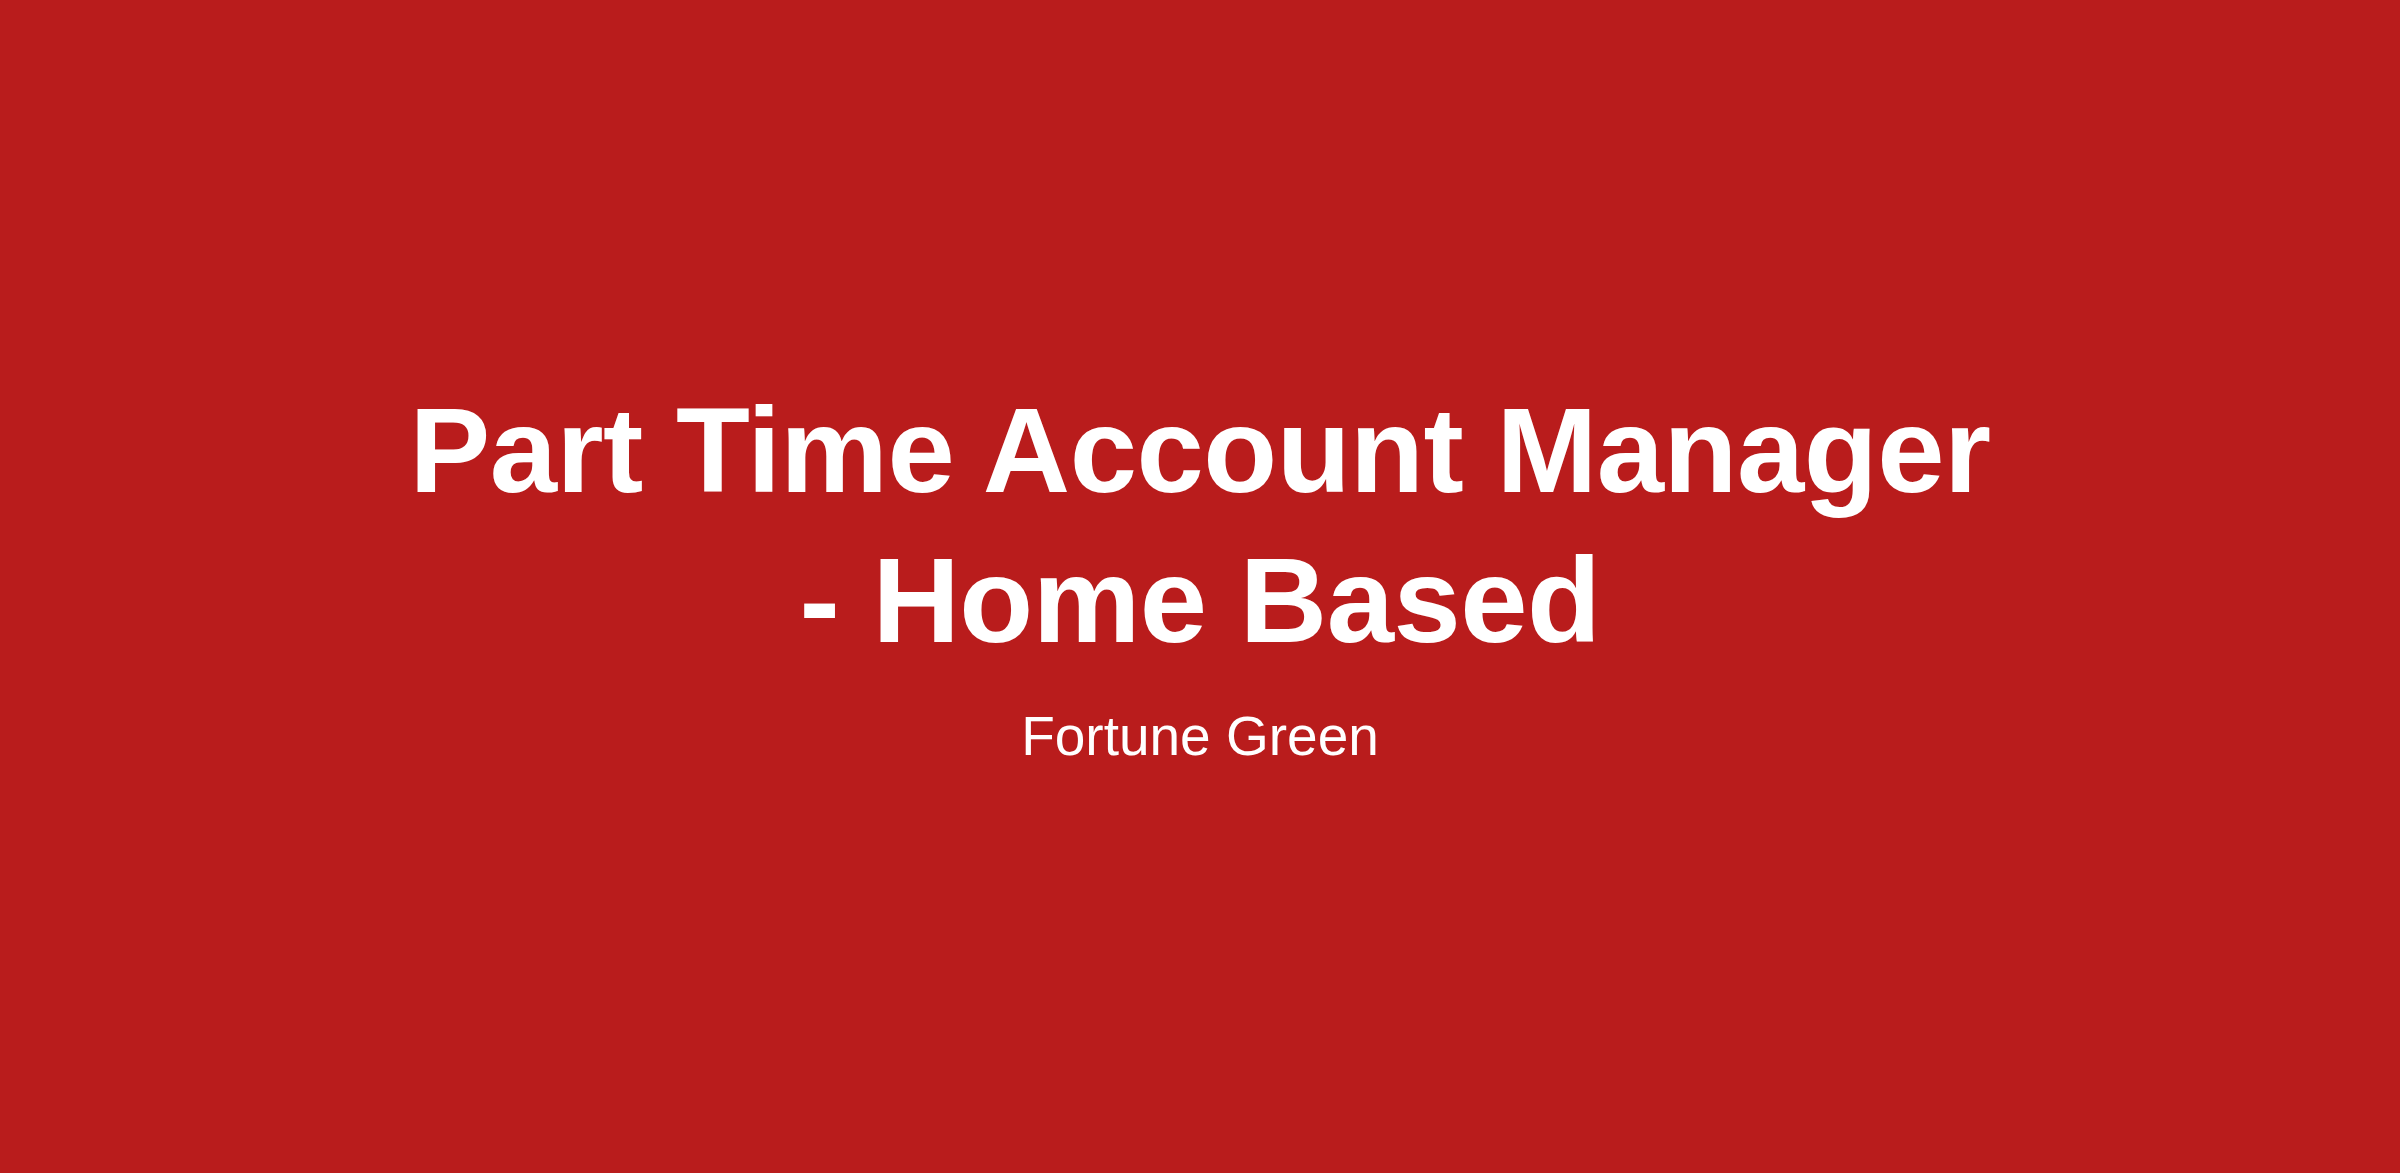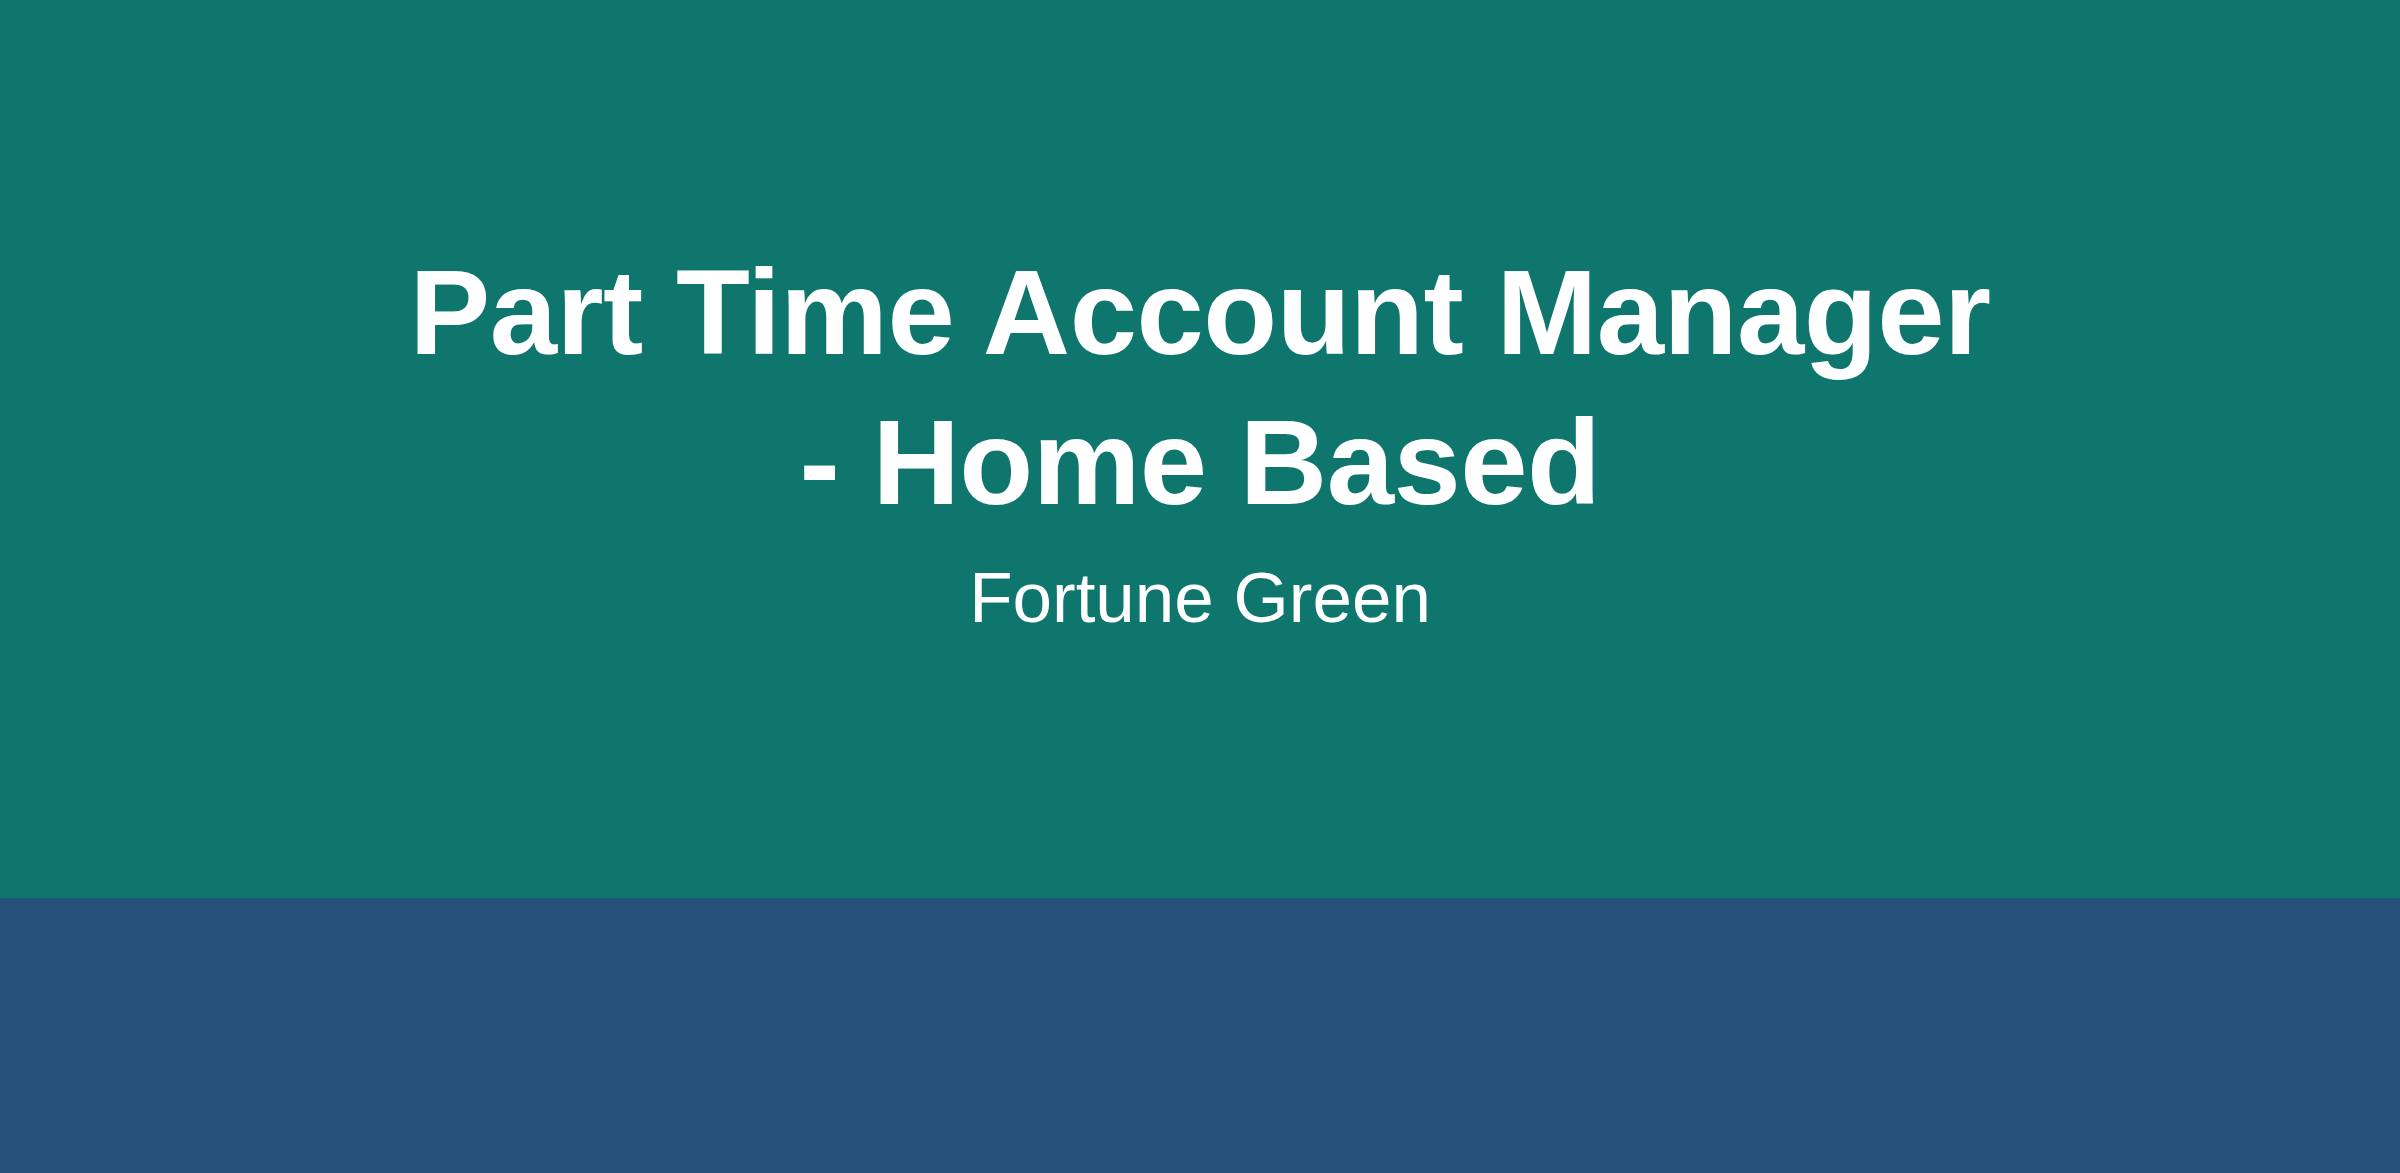--- a/index.html
+++ b/index.html
@@ -12,22 +12,22 @@
   }
 
   body {
     font-family: "Liberation Sans", sans-serif;
     background: #255079;
   }
 
   .card {
     position: relative;
     width: 2400px;
-    height: 898px;
-    background: #0f766e;
+    height: 1173px;
+    background: #b91c1c;
     box-sizing: border-box;
     display: flex;
     flex-direction: column;
     align-items: center;
     justify-content: center;
   }
 
   .content {
     width: 100%;
     display: flex;
@@ -52,21 +52,21 @@
     white-space: pre-line;
   }
 
   .job-location {
     margin: 0;
     padding: 0;
     margin-top: 14px;
     color: #ffffff;
     font-family: "Liberation Sans", sans-serif;
     font-weight: normal;
-    font-size: 71px;
+    font-size: 55px;
     line-height: 94px;
     letter-spacing: 0px;
     text-align: center;
   }
 </style>
 </head>
 <body>
 
 <div class="card">
 

